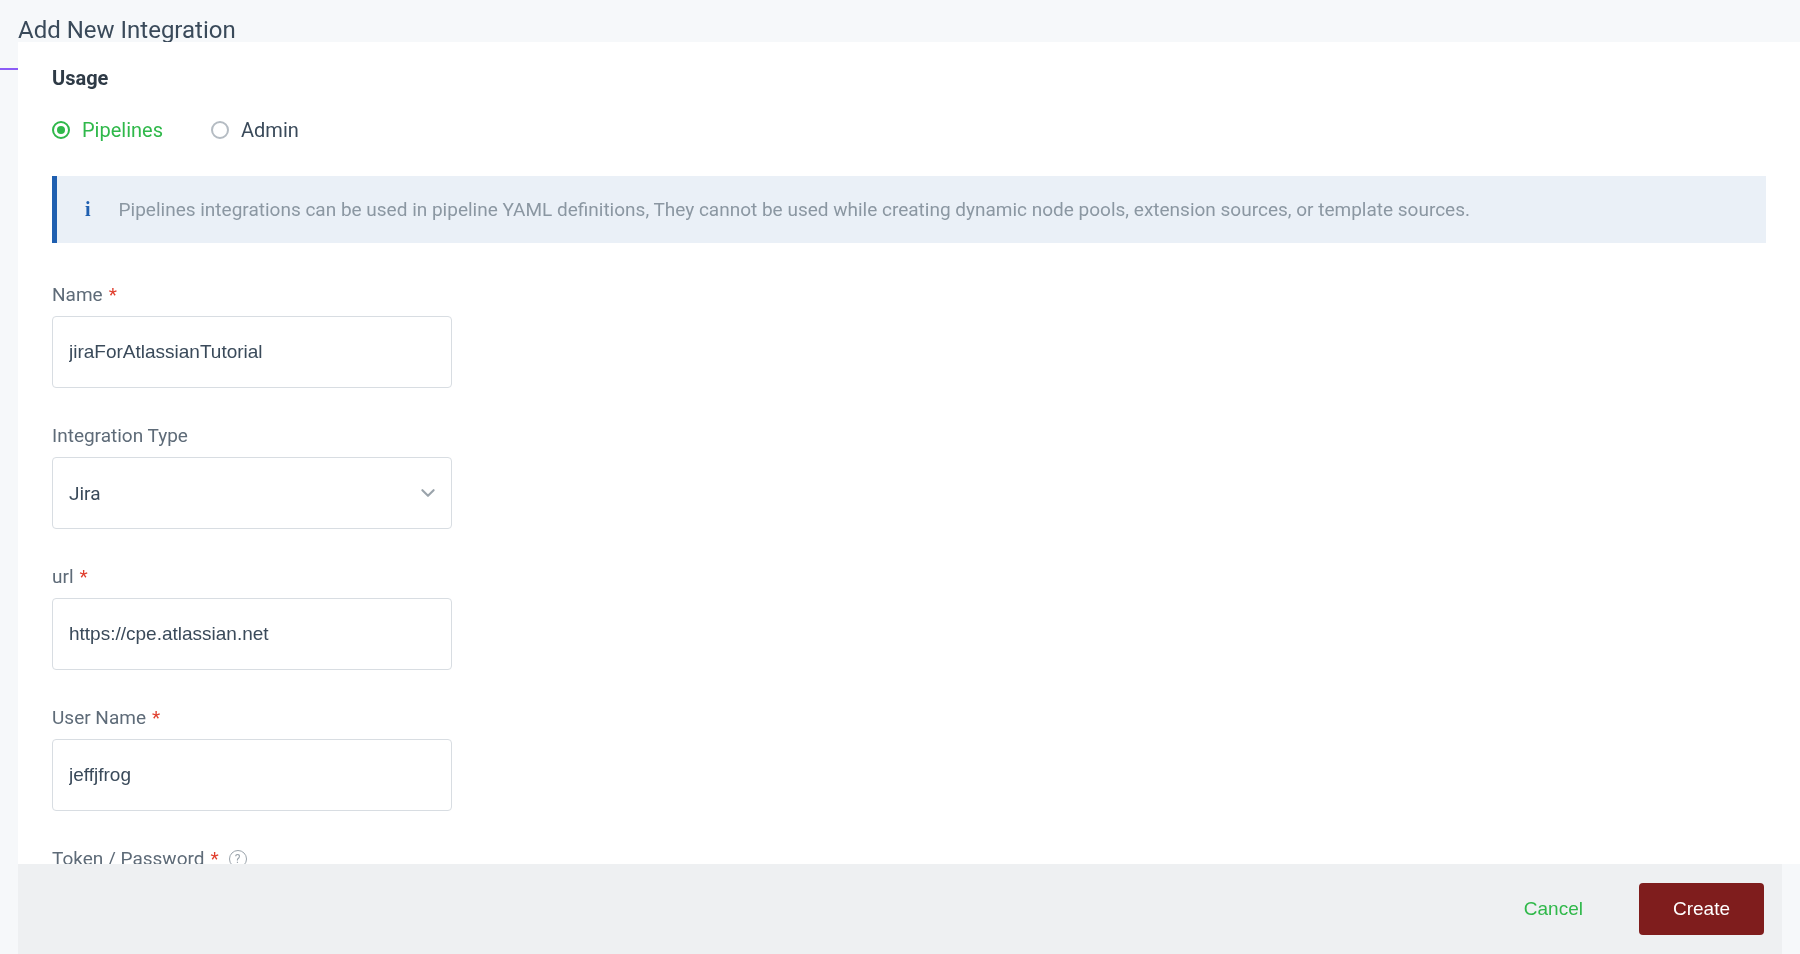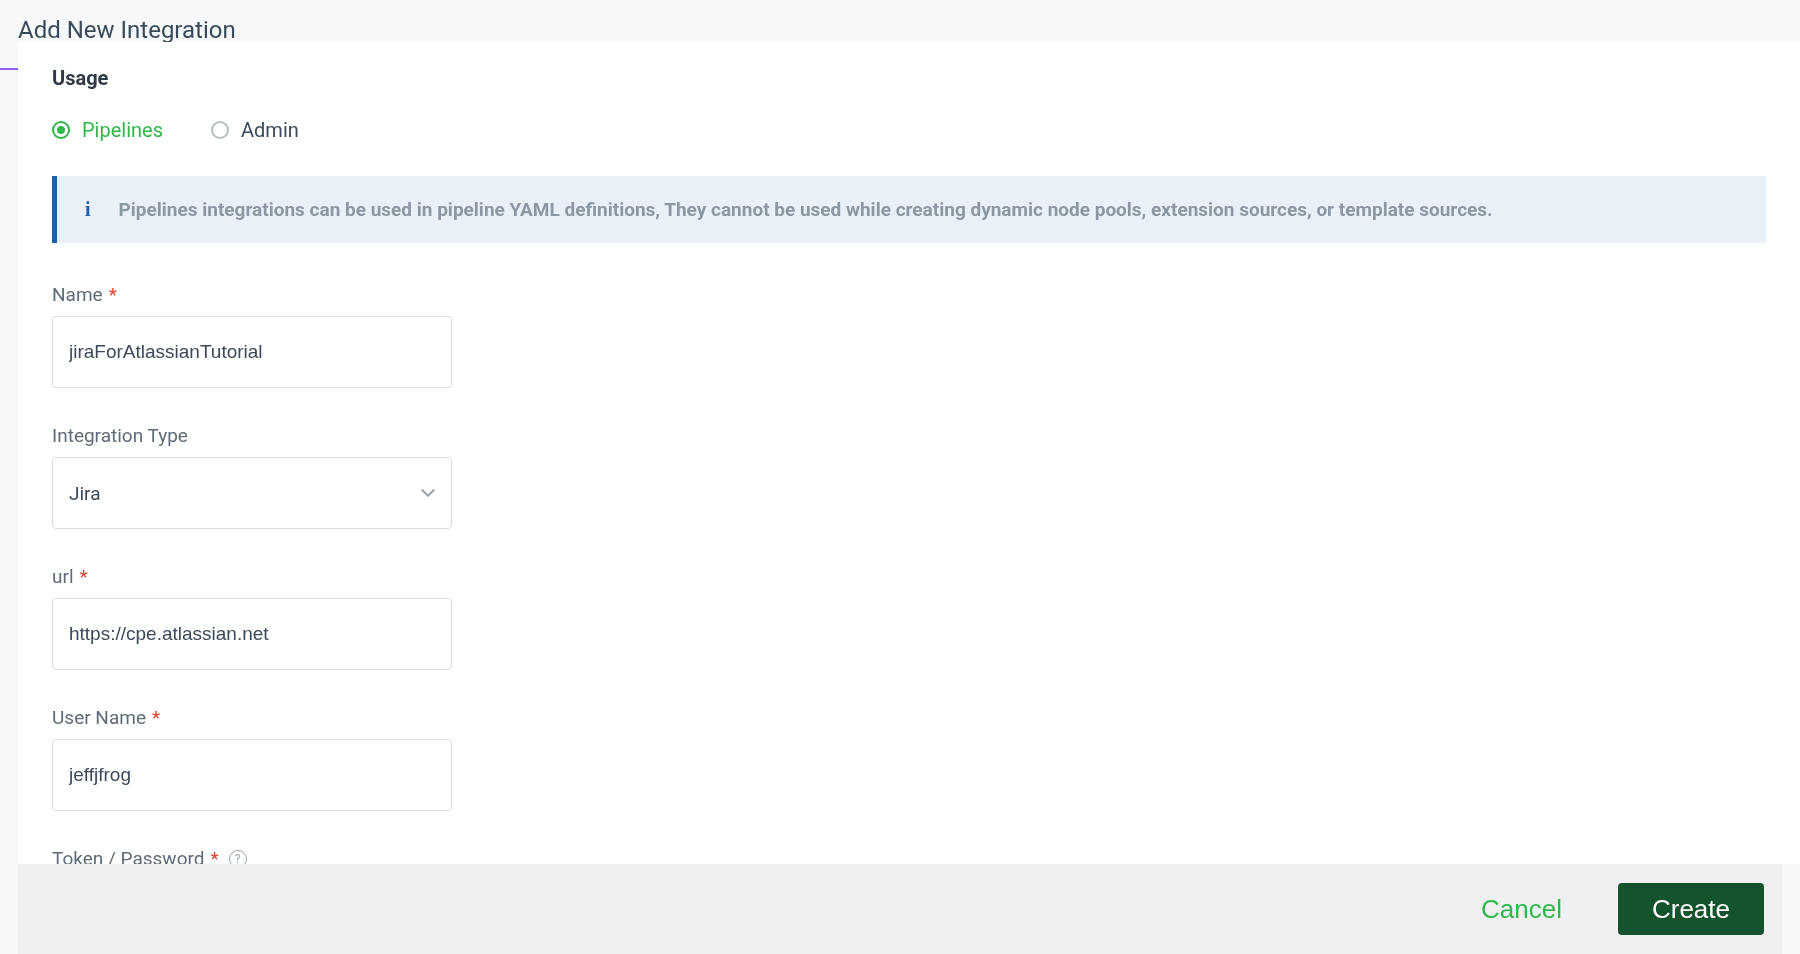--- a/index.html
+++ b/index.html
@@ -81,21 +81,20 @@
   }
   .info-icon{
     font-family:Georgia,serif;
     font-weight:700;
     color:var(--blue-accent);
     font-size:20px;
   }
   .info-text{
     color:#8b97a2;
     font-size:19px;
-    font-weight:bold;
   }
 
   .field{margin-bottom:36px;}
   .field-label{
     font-size:19px;
     color:var(--text-mid);
     margin-bottom:10px;
     display:flex;
     align-items:center;
     gap:6px;
@@ -138,25 +137,25 @@
     display:inline-block;width:1px;height:22px;background:#2e3a46;vertical-align:middle;margin-left:1px;
   }
 
   .footer{
     position:absolute;left:18px;right:18px;bottom:0;height:90px;
     background:#eef0f2;
     display:flex;align-items:center;justify-content:flex-end;
     gap:22px;padding-right:18px;
   }
   .btn{
-    height:52px;padding:0 34px;border-radius:4px;font-size:26px;cursor:pointer;
+    height:52px;padding:0 34px;border-radius:4px;font-size:19px;cursor:pointer;
     display:flex;align-items:center;justify-content:center;border:none;
   }
   .btn-cancel{background:transparent;color:var(--green-bright);}
-  .btn-create{background:#14532d;color:#fff;}
+  .btn-create{background:#7f1d1d;color:#fff;}
 </style>
 </head>
 <body>
 
 <div class="topbar">
   <div class="page-title">Add New Integration</div>
 </div>
 
 <div class="panel">
 

